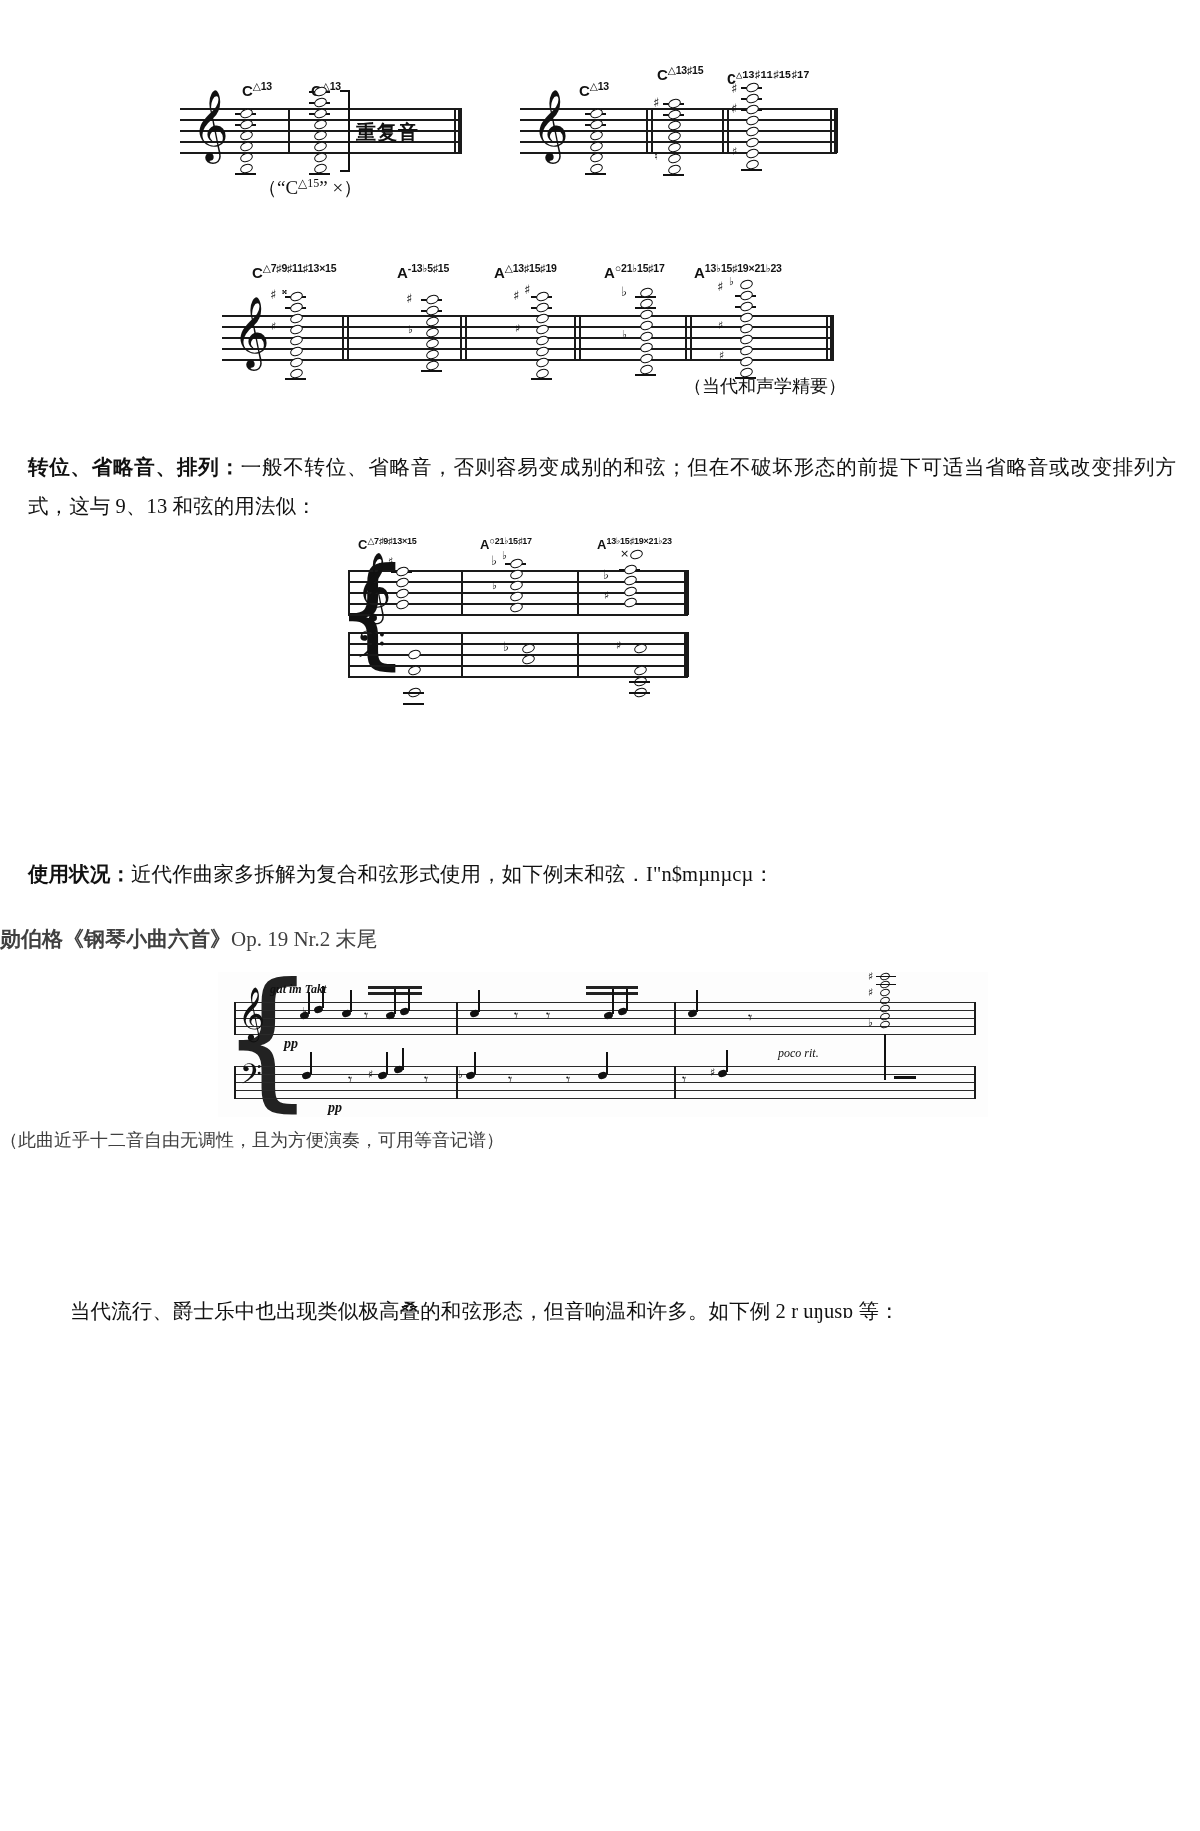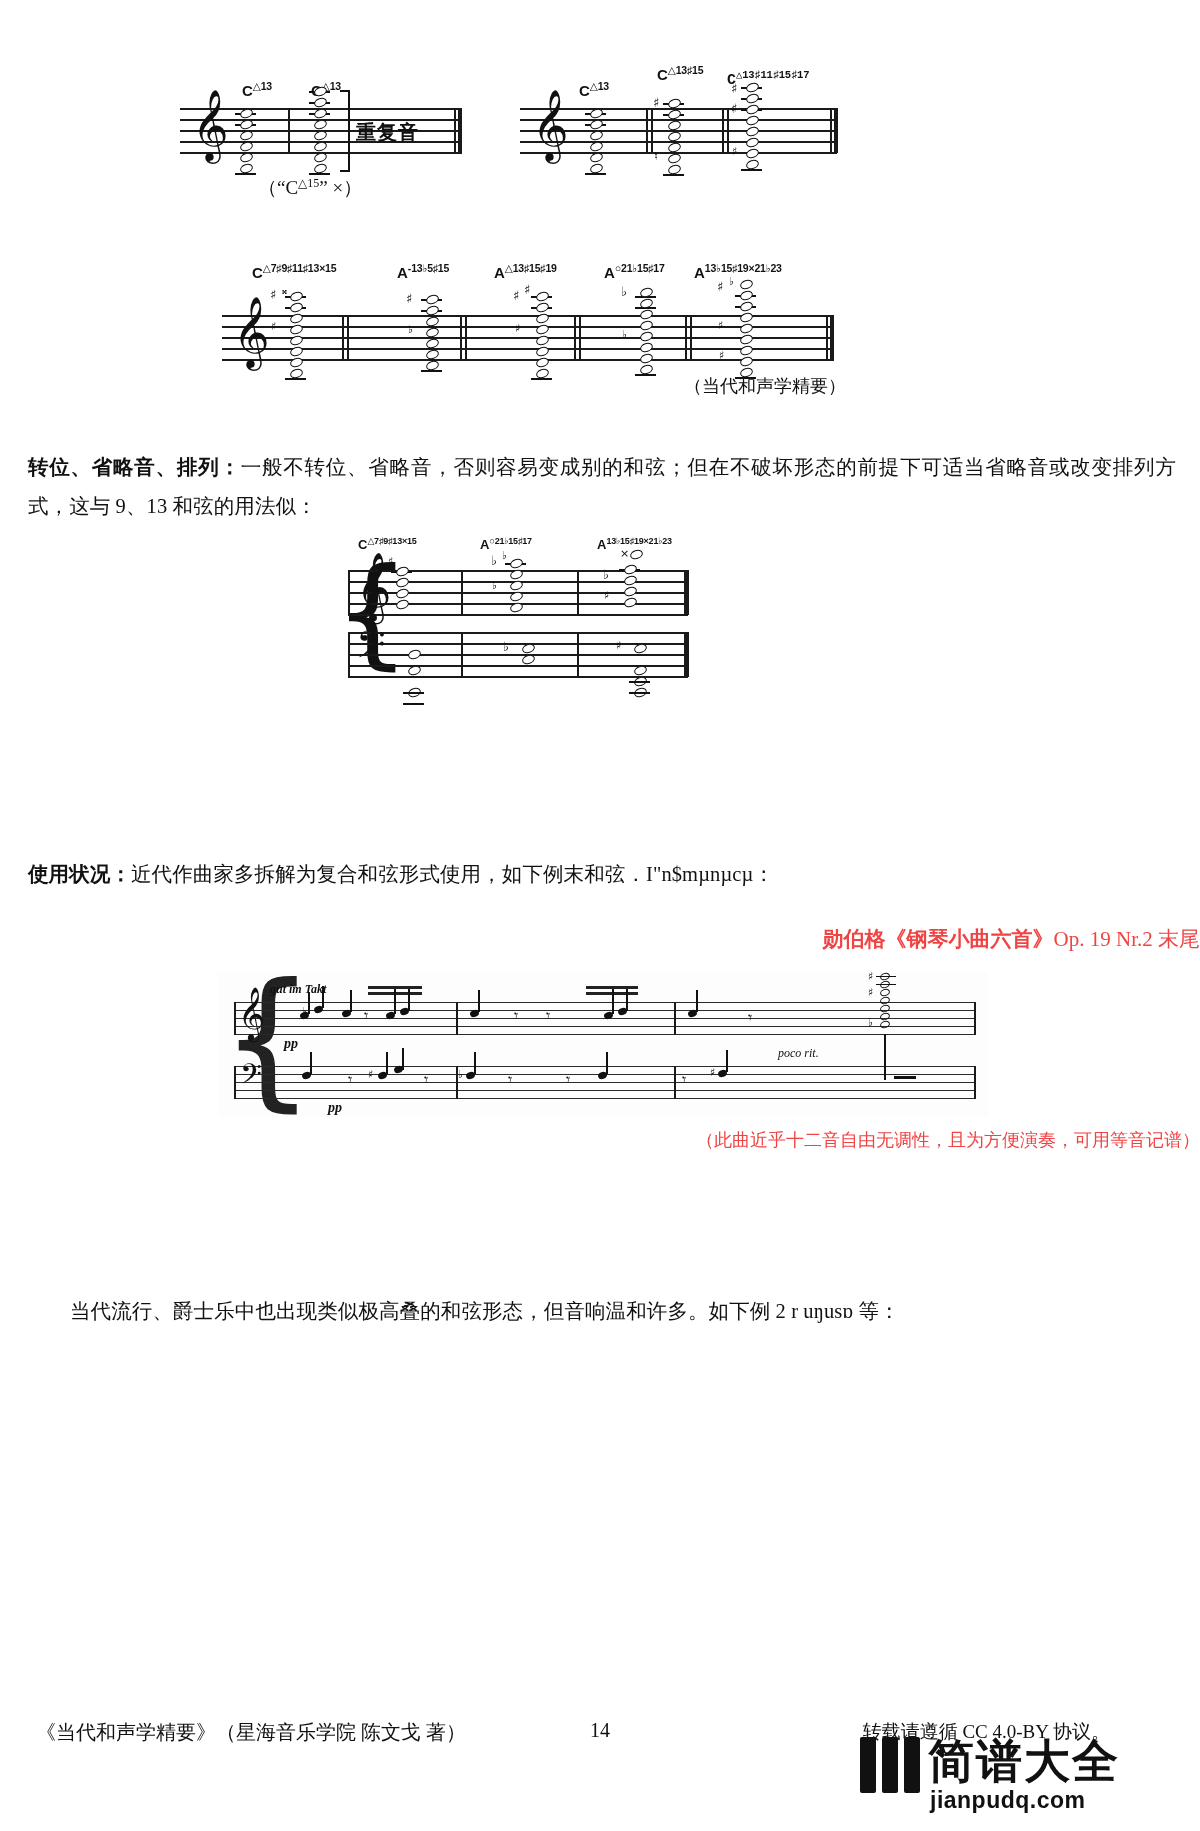--- a/index.html
+++ b/index.html
@@ -91,22 +91,22 @@
     position:absolute;
     font-size:20.5px;
     line-height:39px;
     color:#111;
     text-align:justify;
     letter-spacing:0.1px;
   }
   .para b { font-weight:700; }
 
   .centered-title {
-    position:absolute; width:100%; text-align:right;
-    font-size:21px; color:#ef4444;
+    position:absolute; width:100%; text-align:left;
+    font-size:21px; color:#404040;
   }
   .centered-title .bk { font-weight:700; }
   .centered-title .op { font-family:"Liberation Serif",serif; }
 
   
   .facsimile {
     position:absolute;
     background:#fdfdfd;
   }
   .fac-staff .line { position:absolute; left:0; right:0; height:1.3px; background:#2a2a2a; }
@@ -643,29 +643,14 @@
     </div>
 
     <div class="centered-title" style="top:1128px; font-size:18px;">（此曲近乎十二音自由无调性，且为方便演奏，可用等音记谱）</div>
   </div>
 
 
   <div class="para" style="left:28px; top:1292px; width:1148px; text-indent:42px;">
     <span>当代流行、爵士乐中也出现类似极高叠的和弦形态，但音响温和许多。如下例 2 r  uŋusɒ 等：</span>
   </div>
 
-  <div class="footer">
-    <div class="footer-left">《当代和声学精要》（星海音乐学院 陈文戈 著）</div>
-    <div class="footer-page">14</div>
-    <div class="footer-right">转载请遵循 CC 4.0-BY 协议。</div>
-
-    <div class="logo">
-      <div class="keys">
-        <div class="w" style="left:0px;"></div>
-        <div class="w" style="left:22px;"></div>
-        <div class="w" style="left:44px;"></div>
-      </div>
-      <div class="brand">简谱大全</div>
-      <div class="url">jianpudq.com</div>
-    </div>
-  </div>
 
 </div>
 
 </body></html>

